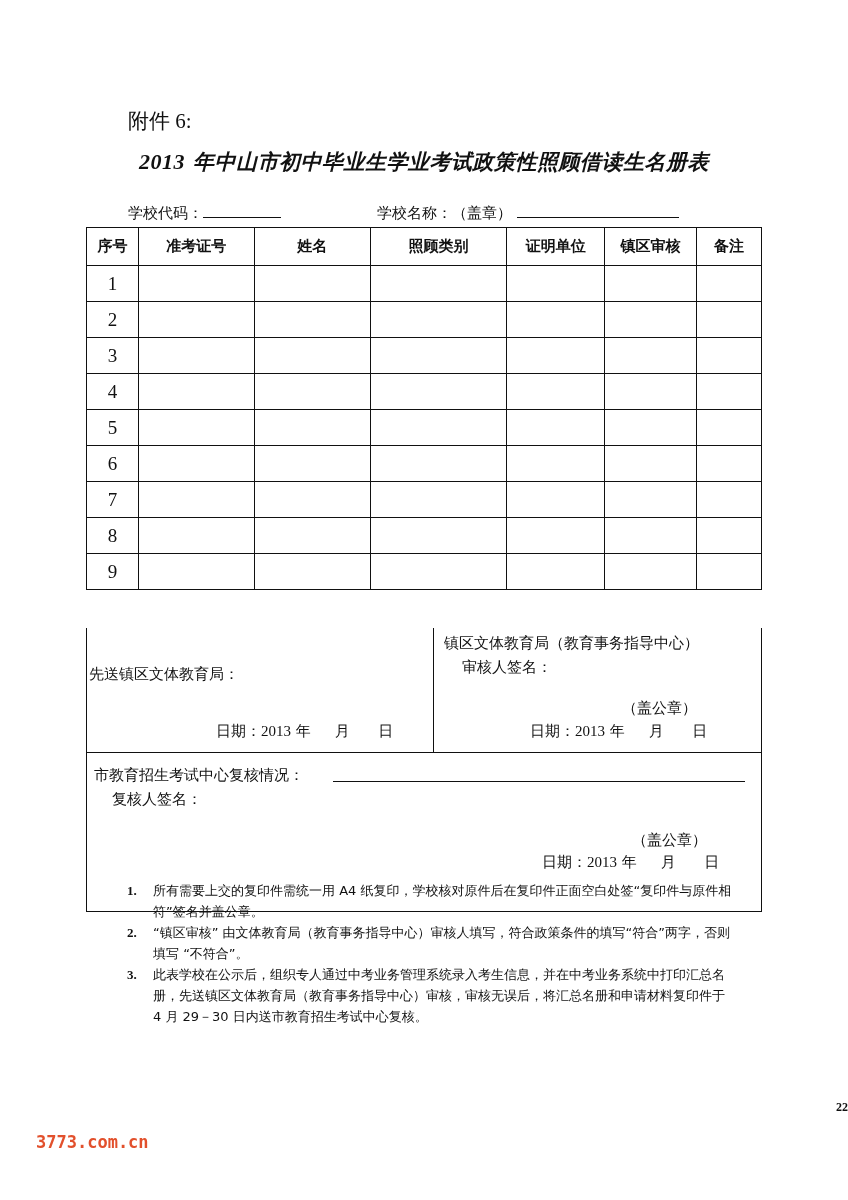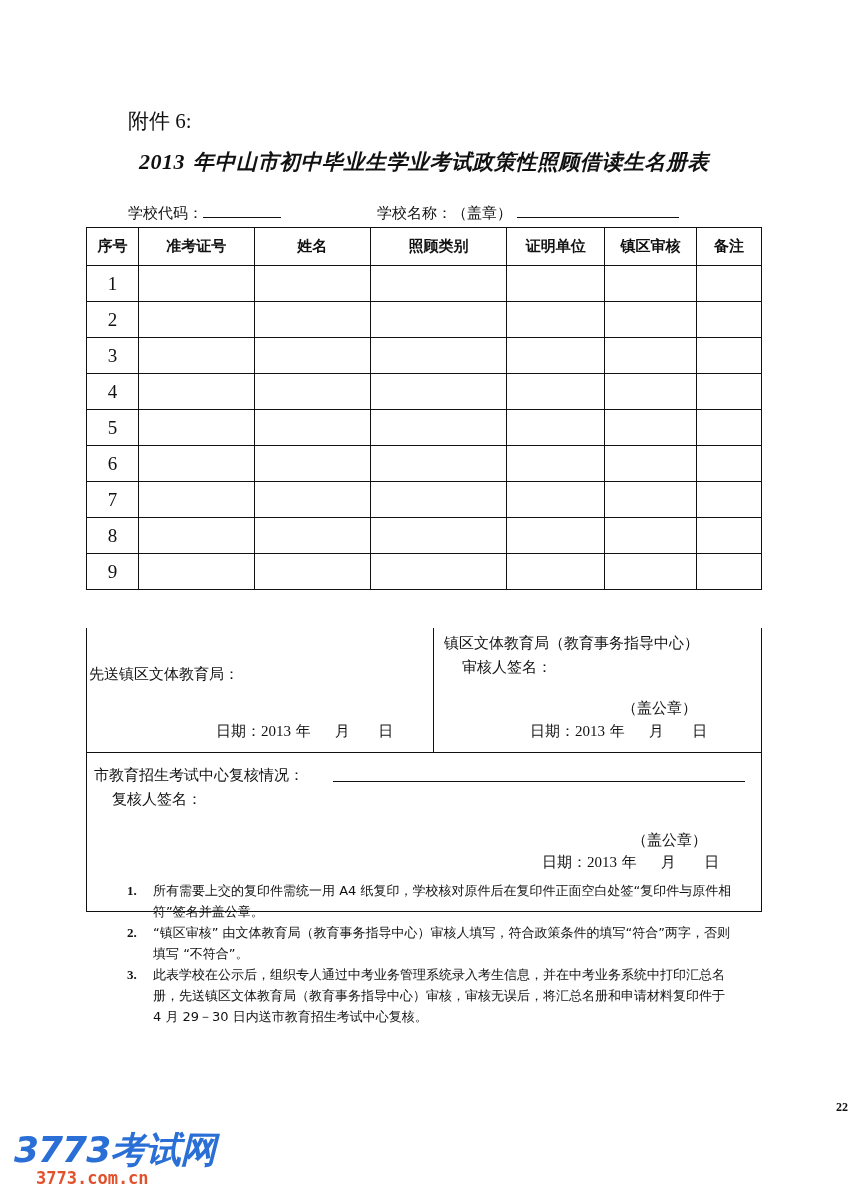--- a/index.html
+++ b/index.html
@@ -198,15 +198,14 @@
   </div>
   <div class="item">
     <span class="idx">3.</span>
     <span>此表学校在公示后，组织专人通过中考业务管理系统录入考生信息，并在中考业务系统中打印汇总名册，先送镇区文体教育局（教育事务指导中心）审核，审核无误后，将汇总名册和申请材料复印件于 4 月 29－30 日内送市教育招生考试中心复核。</span>
   </div>
 </div>
 
 <div class="abs page">22</div>
 
 <div class="abs logo">
-  <div class="big" style="color: rgb(42, 111, 214);">3773考试网</div>
   <div class="small" style="color: rgb(226, 80, 44);">3773.com.cn</div>
 </div>
 
 </body></html>

